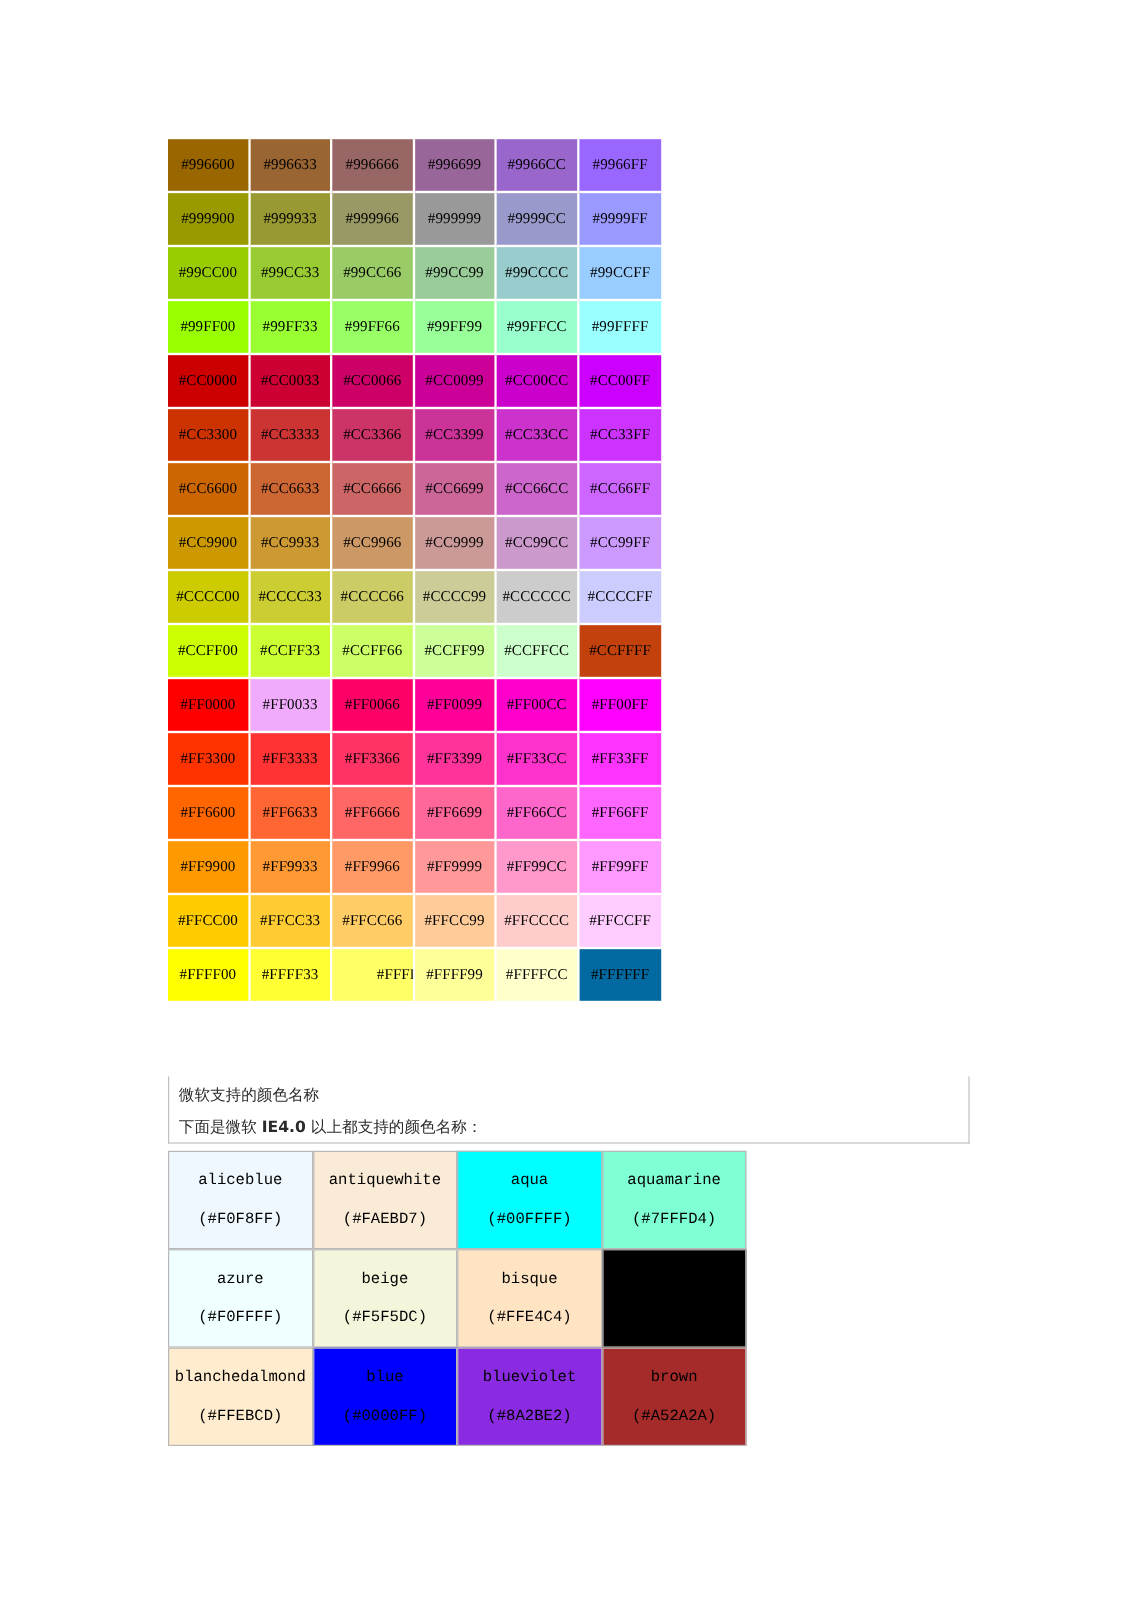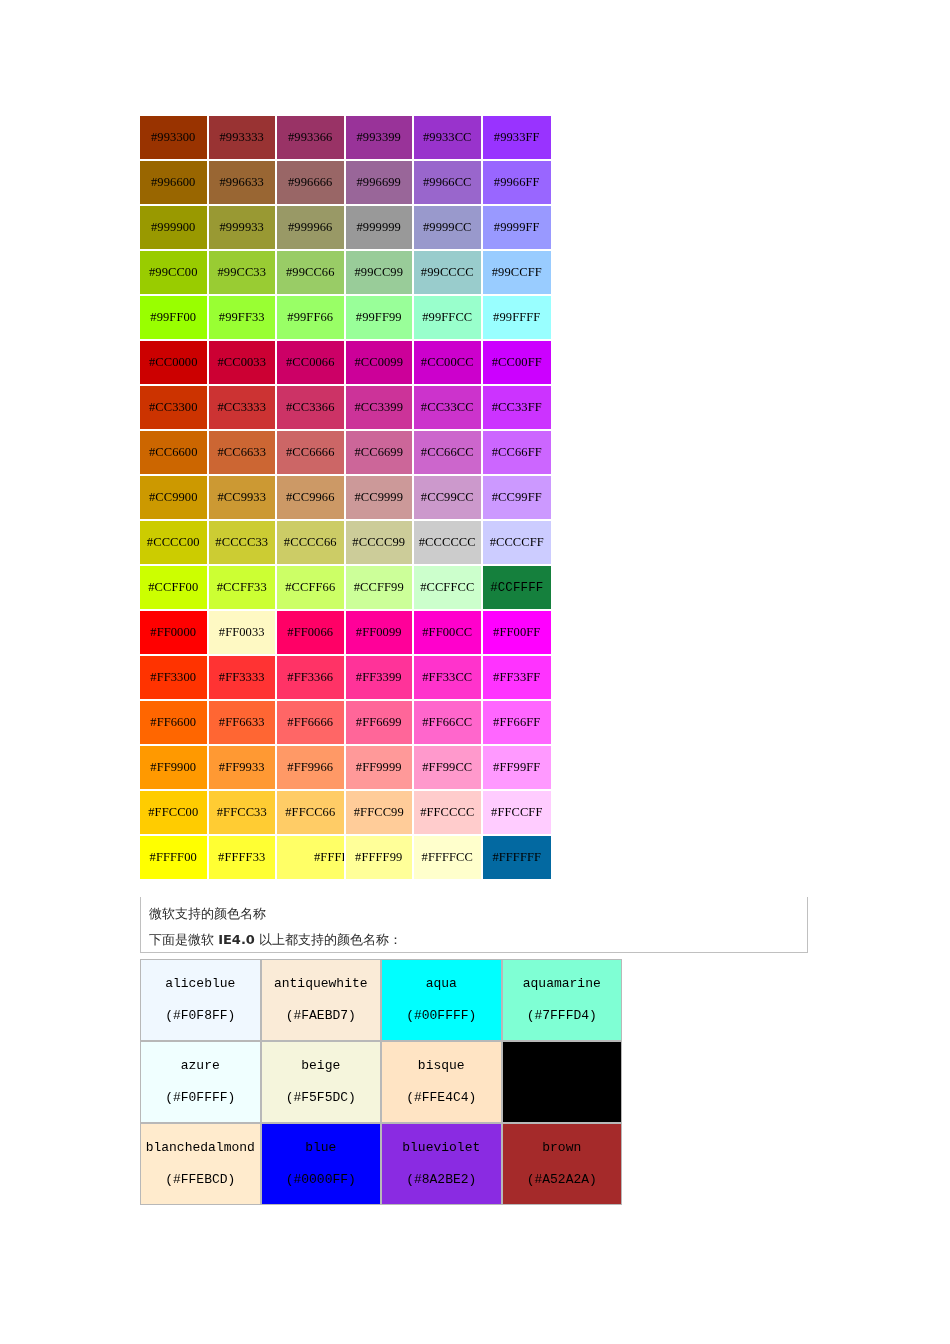--- a/index.html
+++ b/index.html
@@ -107,28 +107,20 @@
     display: block;
     line-height: 18px;
   }
 </style>
 </head>
 <body>
 
 <table id="hex-grid">
   <tbody>
       <tr>
-        <td style="background: rgb(153, 51, 0);">#993300</td>
-        <td style="background: rgb(153, 51, 51);">#993333</td>
-        <td style="background: rgb(153, 51, 102);">#993366</td>
-        <td style="background: rgb(153, 51, 153);">#993399</td>
-        <td style="background: rgb(153, 51, 204);">#9933CC</td>
-        <td style="background: rgb(153, 51, 255);">#9933FF</td>
-      </tr>
-      <tr>
         <td style="background: rgb(153, 102, 0);">#996600</td>
         <td style="background: rgb(153, 102, 51);">#996633</td>
         <td style="background: rgb(153, 102, 102);">#996666</td>
         <td style="background: rgb(153, 102, 153);">#996699</td>
         <td style="background: rgb(153, 102, 204);">#9966CC</td>
         <td style="background: rgb(153, 102, 255);">#9966FF</td>
       </tr>
       <tr>
         <td style="background: rgb(153, 153, 0);">#999900</td>
         <td style="background: rgb(153, 153, 51);">#999933</td>
@@ -192,25 +184,25 @@
         <td style="background: rgb(204, 204, 153);">#CCCC99</td>
         <td style="background: rgb(204, 204, 204);">#CCCCCC</td>
         <td style="background: rgb(204, 204, 255);">#CCCCFF</td>
       </tr>
       <tr>
         <td style="background: rgb(204, 255, 0);">#CCFF00</td>
         <td style="background: rgb(204, 255, 51);">#CCFF33</td>
         <td style="background: rgb(204, 255, 102);">#CCFF66</td>
         <td style="background: rgb(204, 255, 153);">#CCFF99</td>
         <td style="background: rgb(204, 255, 204);">#CCFFCC</td>
-        <td style="background: #15803d; font-family: Liberation Mono, monospace;">#CCFFFF</td>
+        <td style="background: #c2410c;">#CCFFFF</td>
       </tr>
       <tr>
         <td style="background: rgb(255, 0, 0);">#FF0000</td>
-        <td style="background: #fef9c3;">#FF0033</td>
+        <td style="background: #f0abfc;">#FF0033</td>
         <td style="background: rgb(255, 0, 102);">#FF0066</td>
         <td style="background: rgb(255, 0, 153);">#FF0099</td>
         <td style="background: rgb(255, 0, 204);">#FF00CC</td>
         <td style="background: rgb(255, 0, 255);">#FF00FF</td>
       </tr>
       <tr>
         <td style="background: rgb(255, 51, 0);">#FF3300</td>
         <td style="background: rgb(255, 51, 51);">#FF3333</td>
         <td style="background: rgb(255, 51, 102);">#FF3366</td>
         <td style="background: rgb(255, 51, 153);">#FF3399</td>

